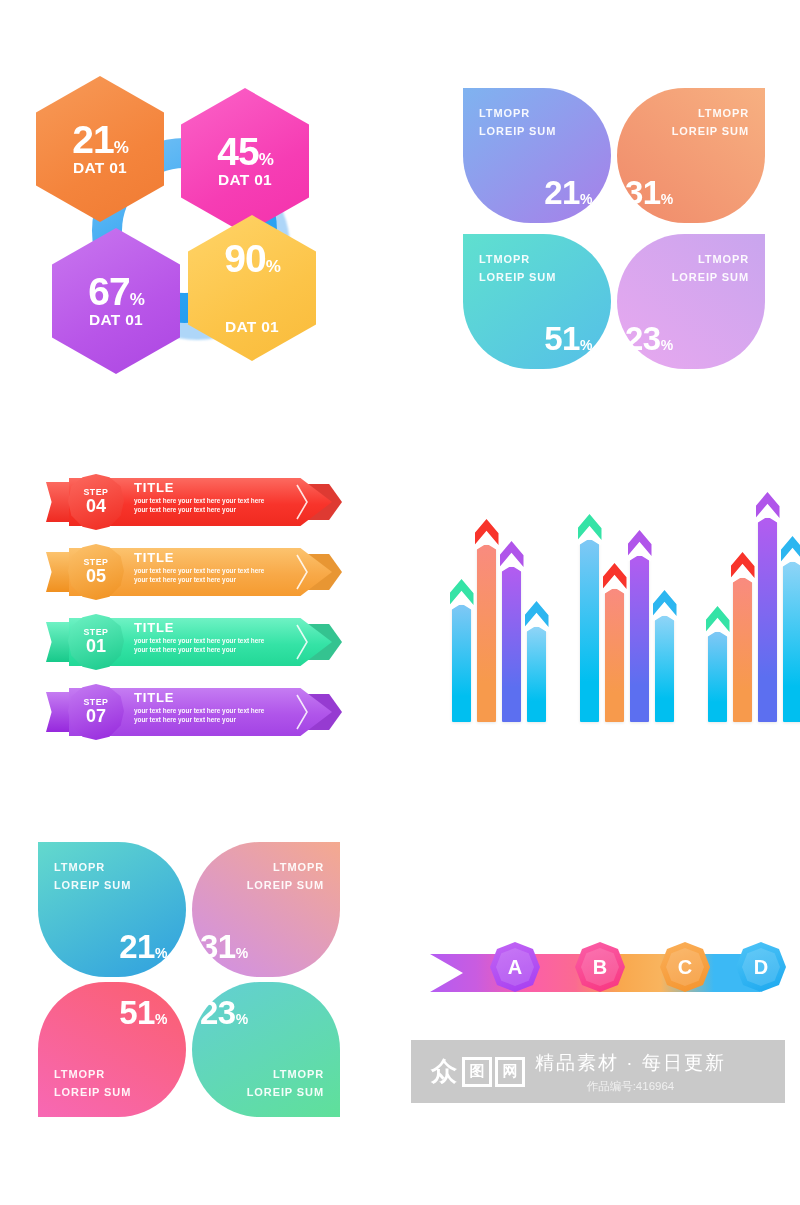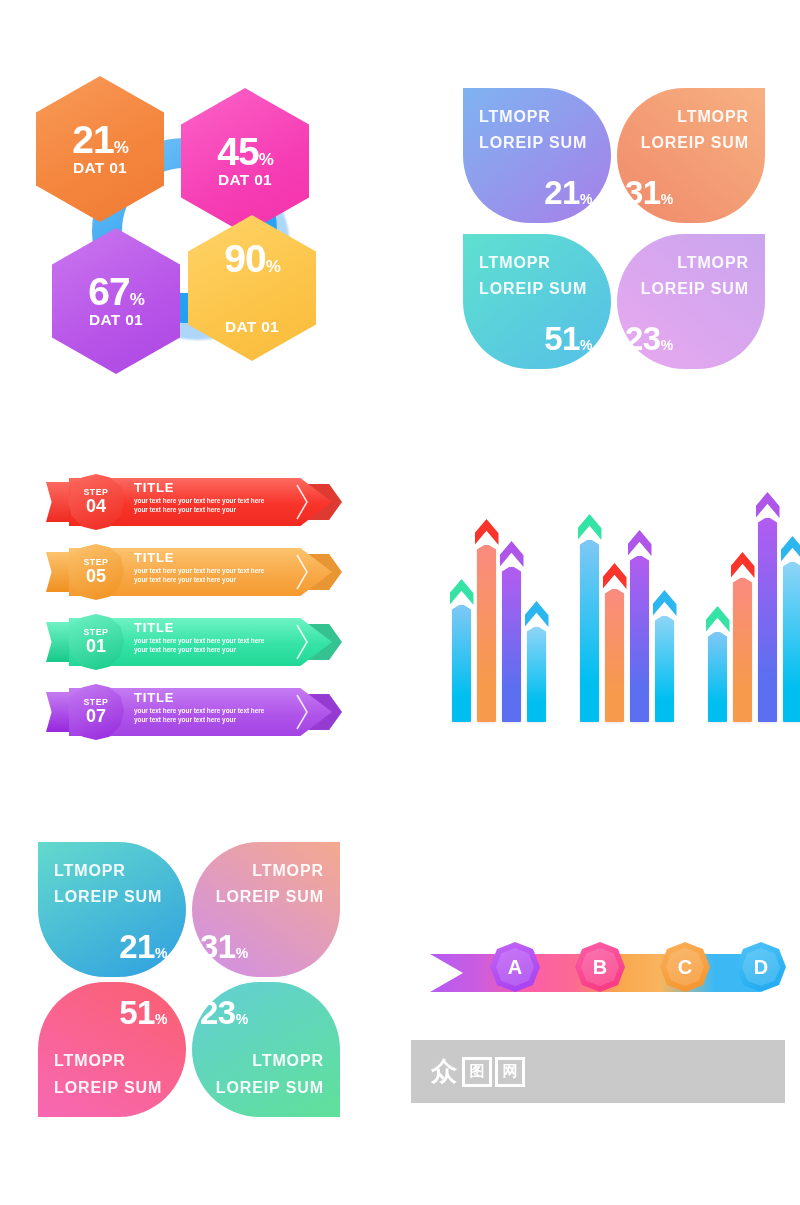--- a/index.html
+++ b/index.html
@@ -28,21 +28,21 @@
   #hex-br{left:158px;top:155px;background:linear-gradient(150deg,#ffd468 0%,#fcc448 60%,#f9bb3a 100%);gap:39px;}
   #hex-center{left:79px;top:88px;width:138px;height:158px;background:#ffffff;
      box-shadow:0 2px 10px rgba(40,90,150,.12);}
   #hex-center .t{font-size:17.5px;font-weight:bold;color:#5d7e9e;letter-spacing:0.6px;}
   #hex-center .s{font-size:10.2px;color:#8fa3b6;line-height:1.45;text-align:center;margin-top:6px;font-weight:bold;}
 
   
   .leafgrid{position:absolute;}
   .leaf{position:absolute;width:148px;height:135px;box-sizing:border-box;
         display:flex;flex-direction:column;}
-  .leaf .lab{font-size:16px;font-weight:bold;color:rgba(255,255,255,.93);letter-spacing:0.9px;line-height:1.65;}
+  .leaf .lab{font-size:11px;font-weight:bold;color:rgba(255,255,255,.93);letter-spacing:0.9px;line-height:1.65;}
   .leaf .num{font-size:33px;font-weight:bold;color:#ffffff;line-height:1;letter-spacing:-0.5px;}
   .leaf .num .pct{font-size:14px;font-weight:bold;}
   
   .lf-tl{border-radius:0 70px 70px 70px;}   
   .lf-tr{border-radius:70px 0 70px 70px;}   
   .lf-bl{border-radius:70px 70px 70px 0;}   
   .lf-br{border-radius:70px 70px 0 70px;}   
   .pad-tl{padding:16px 0 14px 16px;align-items:flex-start;}
   .pad-tr{padding:16px 16px 14px 0;align-items:flex-end;}
   .pad-bl{padding:14px 0 16px 16px;align-items:flex-start;}
@@ -348,15 +348,19 @@
       <div class="lab" style="text-align:right;"><span>LTMOPR</span><br><span>LOREIP SUM</span></div>
     </div>
   </div>
 
   <div id="watermark">
     <div class="wm-logo">
       <div class="wm-box noborder">众</div>
       <div class="wm-box">图</div>
       <div class="wm-box">网</div>
     </div>
+    <div class="wm-right">
+      <div class="wm-t1">精品素材 · 每日更新</div>
+      <div class="wm-t2">作品编号:416964</div>
+    </div>
   </div>
 
 </div>
 
 </body></html>

